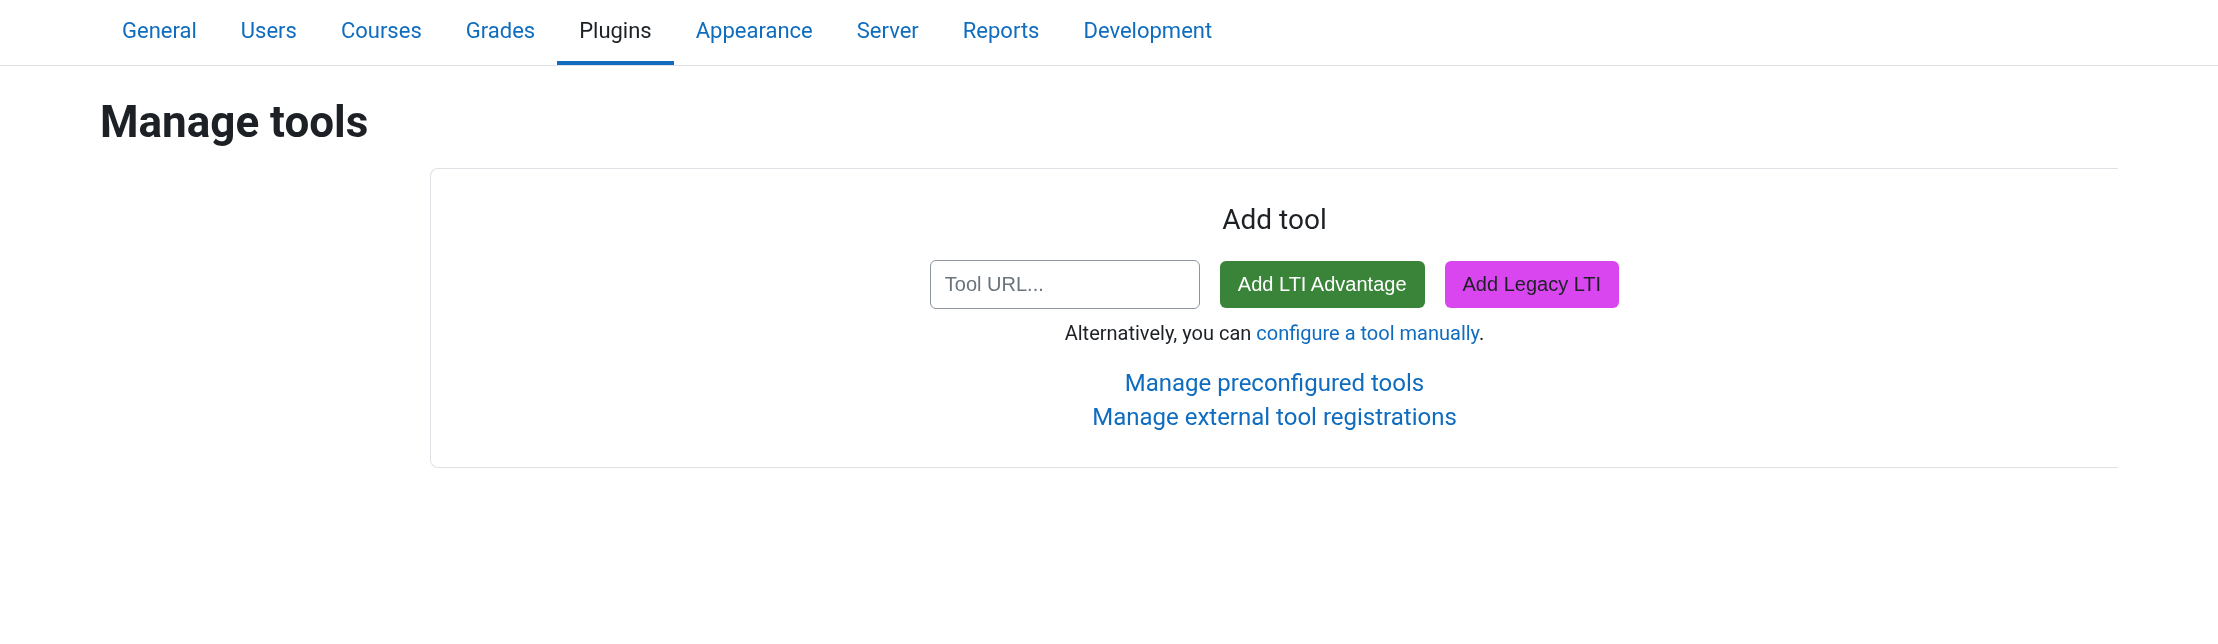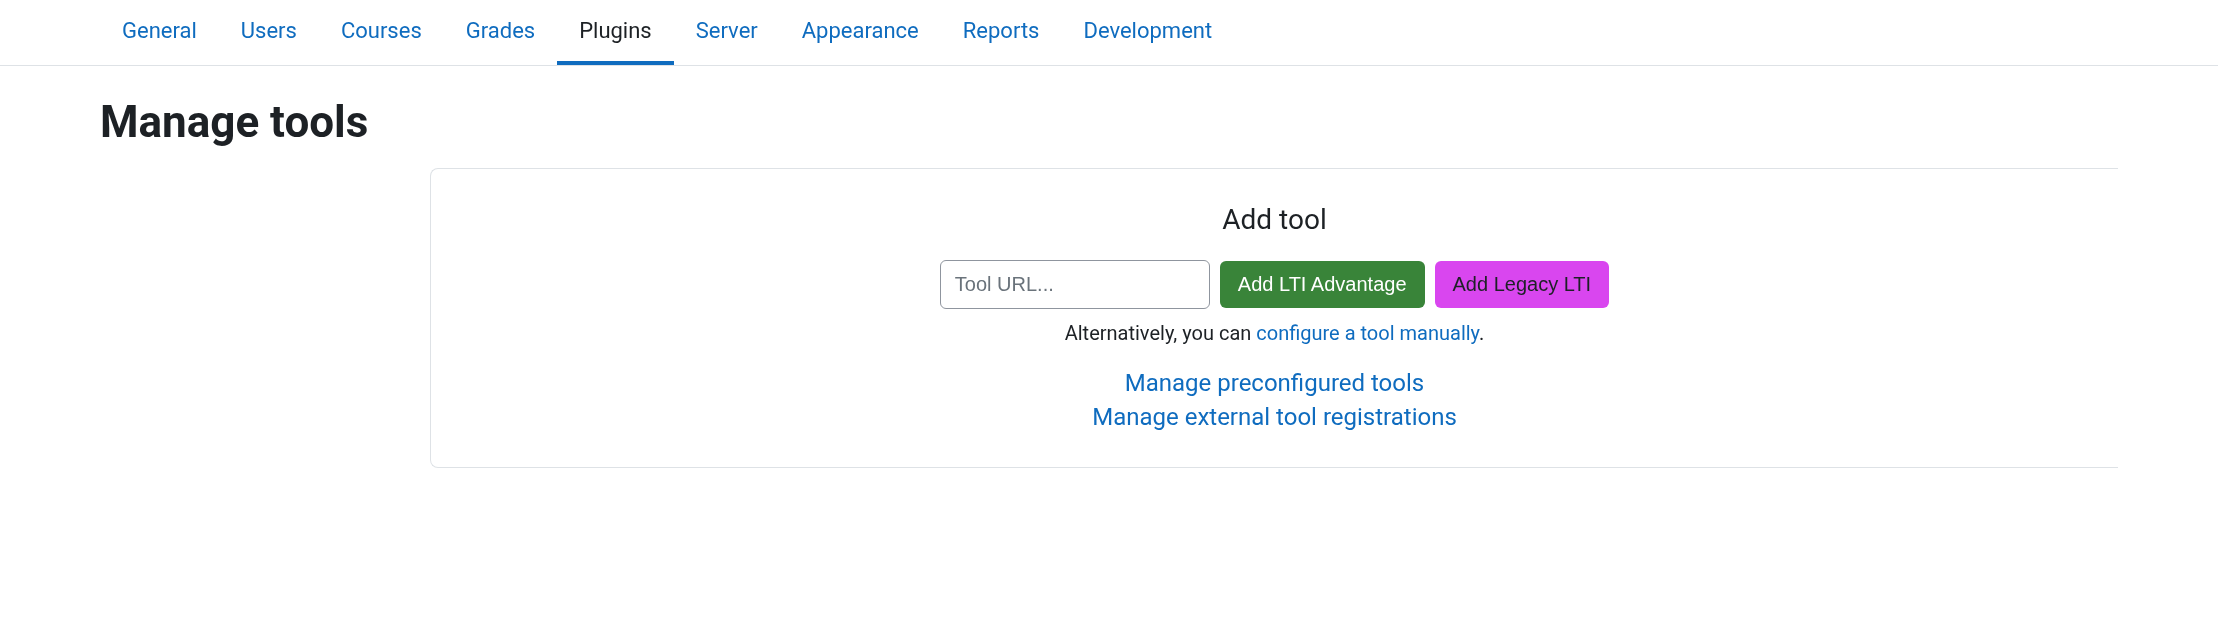--- a/index.html
+++ b/index.html
@@ -52,21 +52,21 @@
       text-align: center;
       font-size: 28px;
       font-weight: 400;
       color: #1d2125;
       margin-bottom: 24px;
     }
     .form-row {
       display: flex;
       justify-content: center;
       align-items: center;
-      gap: 10px;
+      gap: 20px;
       margin-bottom: 12px;
     }
     .tool-url-input {
       width: 270px;
       padding: 12px 14px;
       font-size: 20px;
       border: 1px solid #8f959e;
       border-radius: 6px;
       color: #6a737b;
     }
@@ -112,22 +112,22 @@
   </style>
 </head>
 <body>
 
 <div class="nav-tabs">
   <div class="nav-tab">General</div>
   <div class="nav-tab">Users</div>
   <div class="nav-tab">Courses</div>
   <div class="nav-tab">Grades</div>
   <div class="nav-tab active">Plugins</div>
+  <div class="nav-tab">Appearance</div>
   <div class="nav-tab">Server</div>
-  <div class="nav-tab">Appearance</div>
   <div class="nav-tab">Reports</div>
   <div class="nav-tab">Development</div>
 </div>
 
 <div class="content">
   <h1 class="page-title">Manage tools</h1>
 
   <div class="panel">
     <div class="panel-title">Add tool</div>
 

